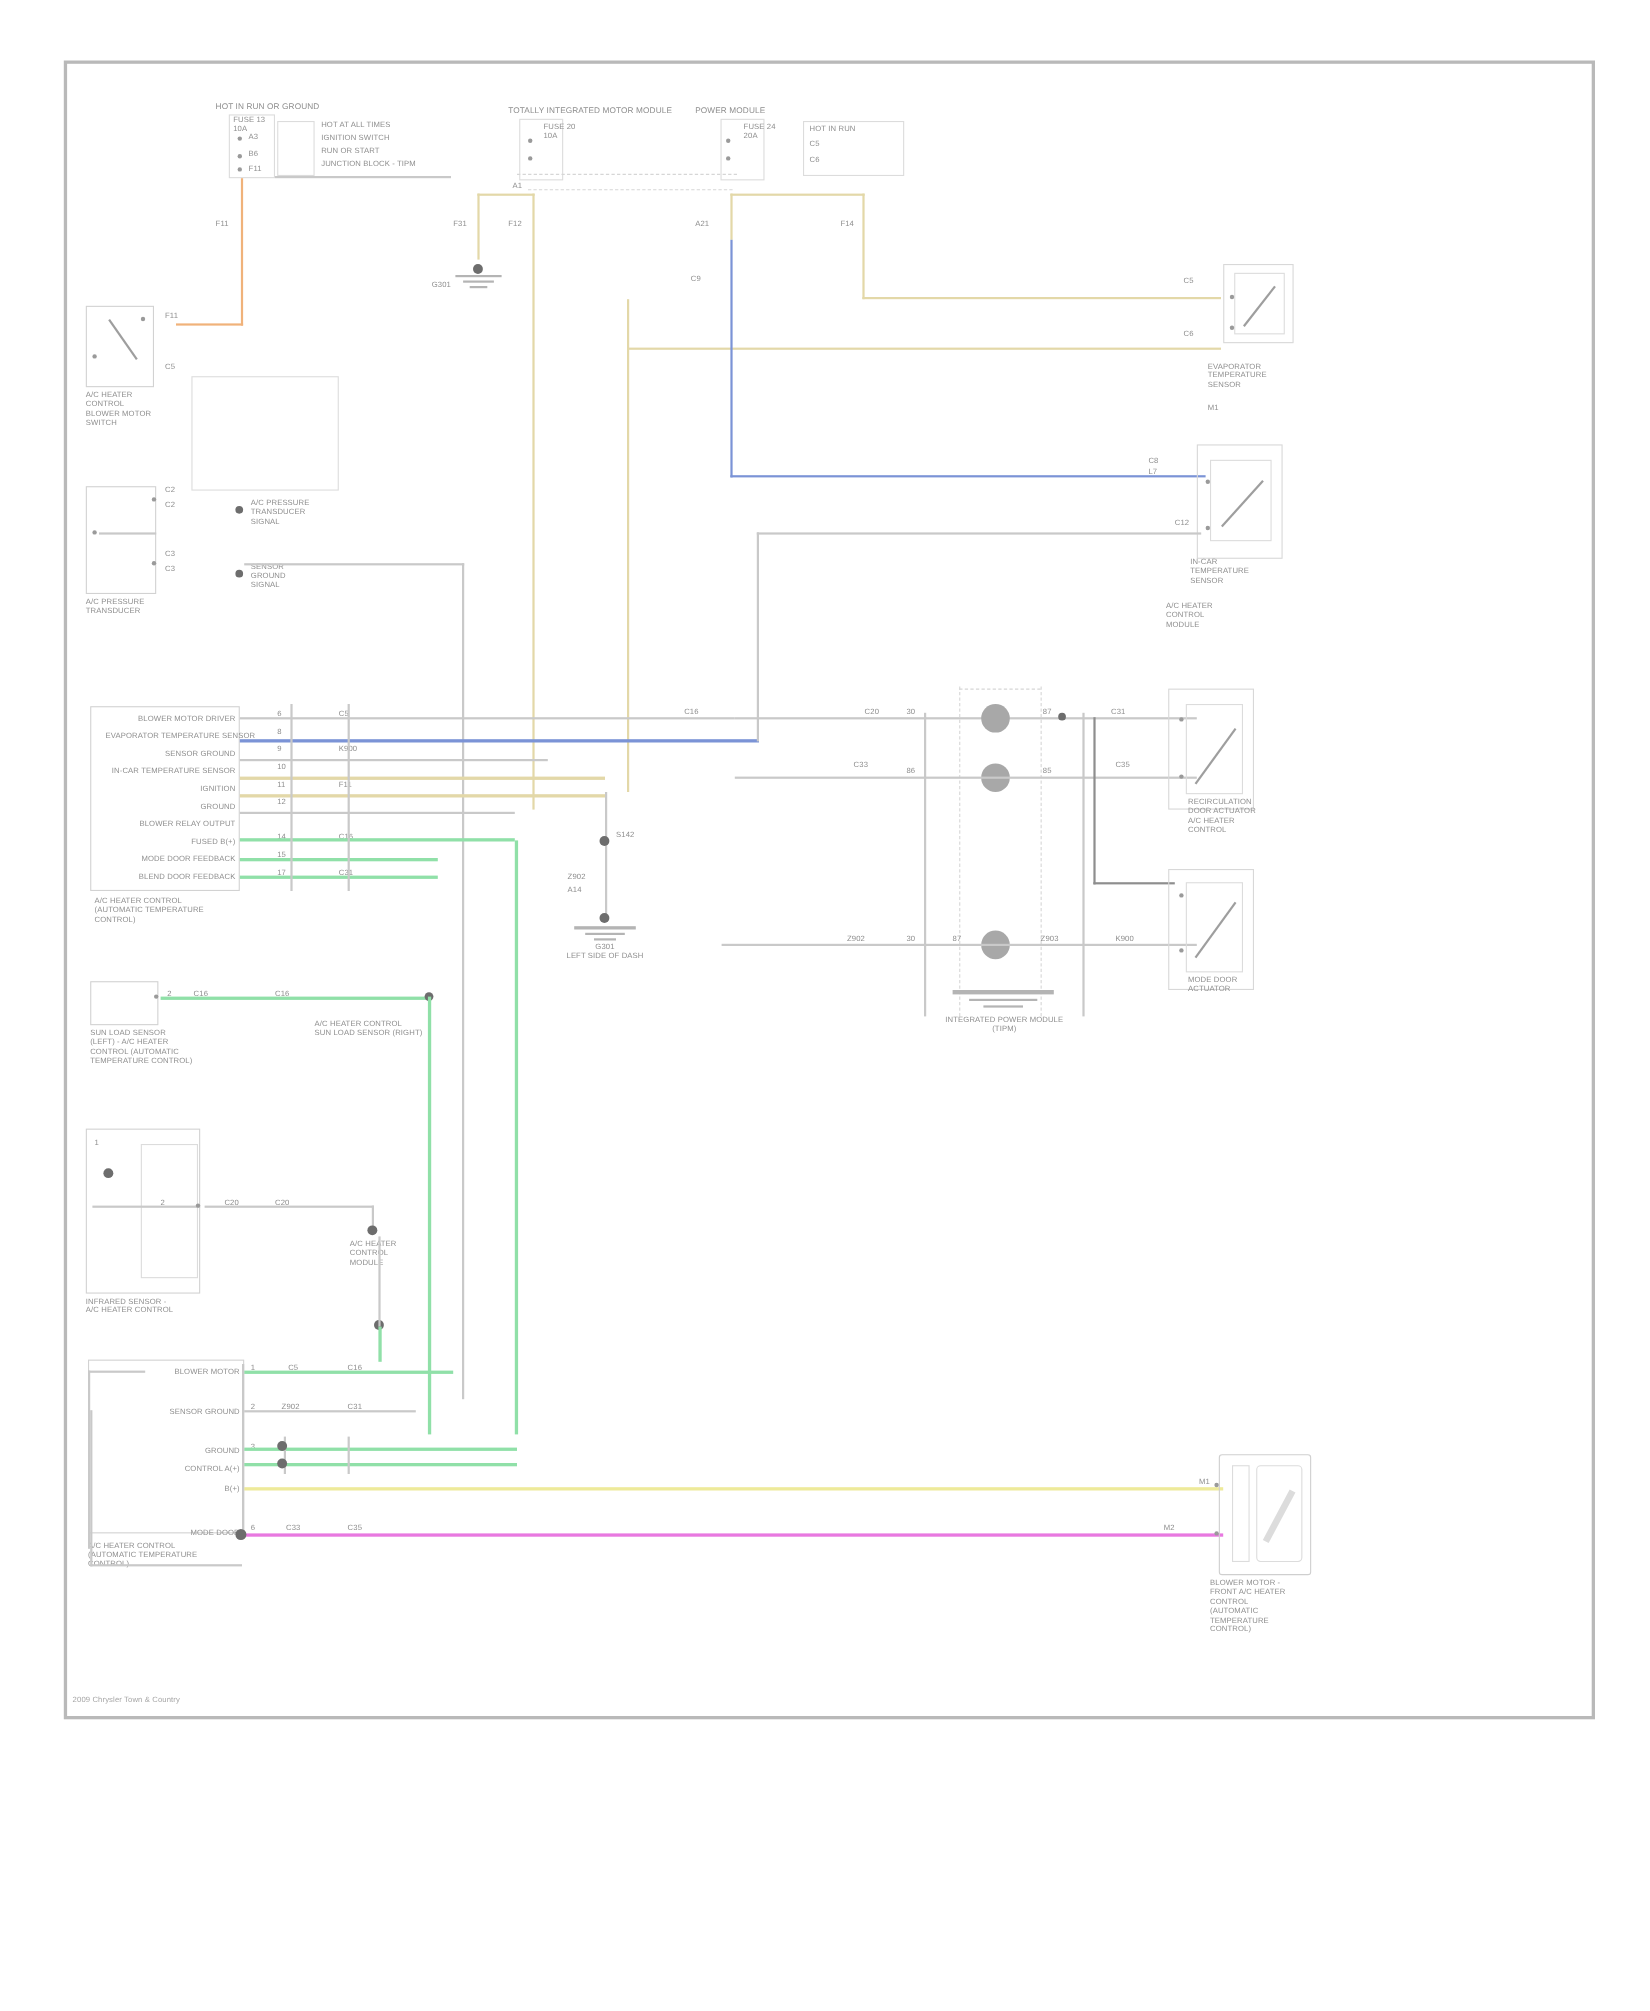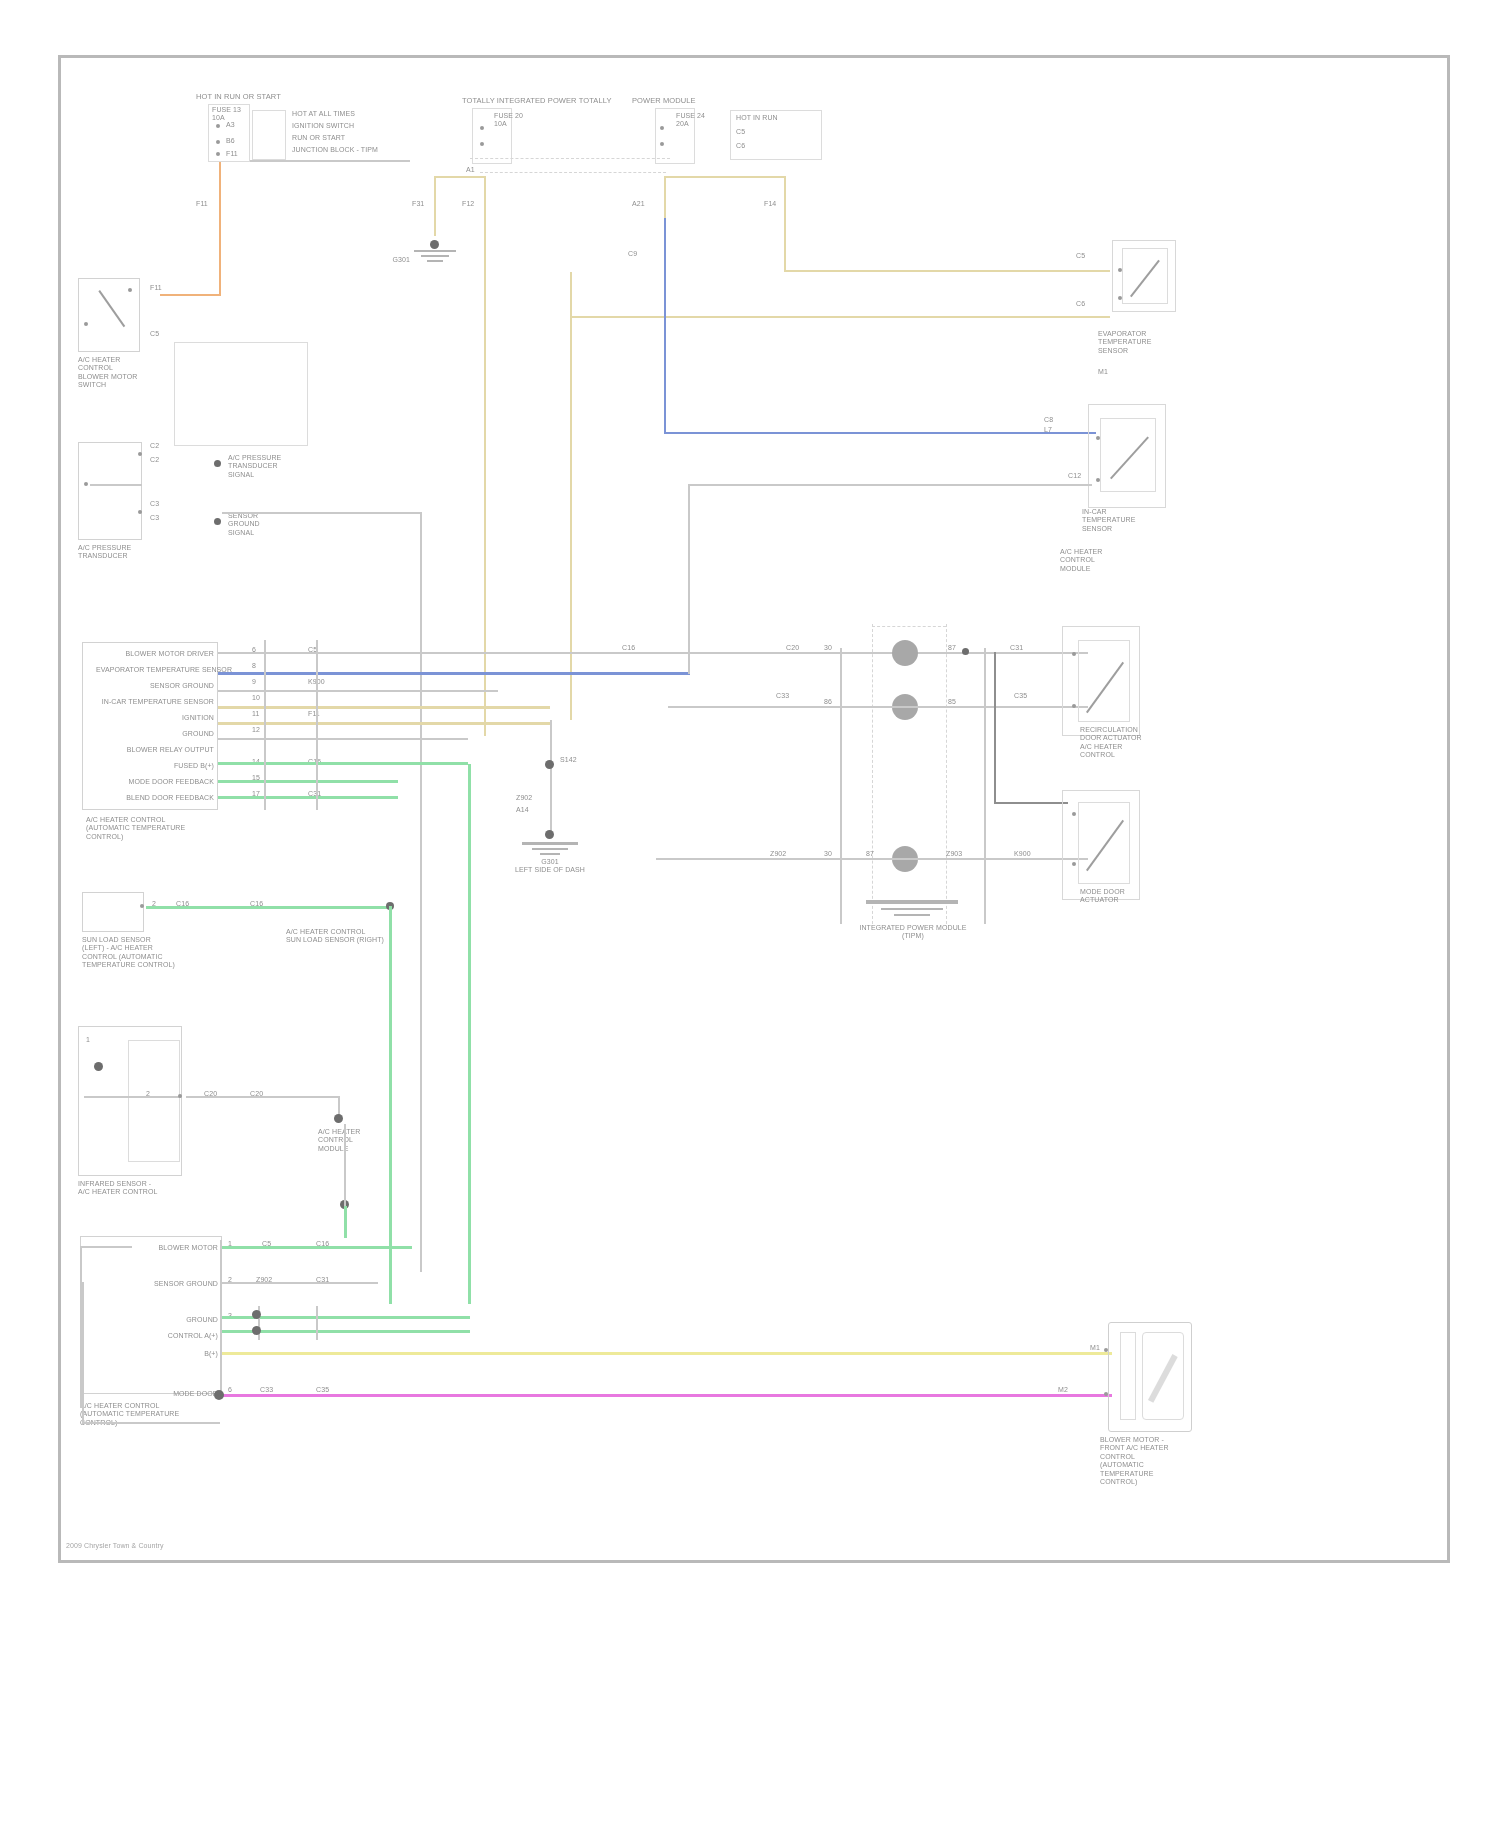--- a/index.html
+++ b/index.html
@@ -31,42 +31,42 @@
 
   .conn{position:absolute;border:1.5px solid #d8d8d8;box-sizing:border-box;}
   .motor{position:absolute;border:1.6px solid #cfcfcf;border-radius:3px;box-sizing:border-box;}
 </style>
 </head>
 <body>
 
 <div id="sheet">
   <div id="border"></div>
 
-  <div class="lbl" style="left:196px;top:92px;width:120px;">HOT IN RUN OR START</div>
+  <div class="lbl" style="left:196px;top:92px;width:120px;">HOT IN RUN OR GROUND</div>
   <div class="boxn" style="left:208px;top:104px;width:42px;height:58px;"></div>
   <div class="lbl t" style="left:212px;top:106px;">FUSE 13
 10A</div>
   <div class="pin" style="left:216px;top:124px;"></div>
   <div class="pin" style="left:216px;top:140px;"></div>
   <div class="pin" style="left:216px;top:152px;"></div>
   <div class="lbl t" style="left:226px;top:121px;">A3</div>
   <div class="lbl t" style="left:226px;top:137px;">B6</div>
   <div class="lbl t" style="left:226px;top:150px;">F11</div>
   <div class="boxn" style="left:252px;top:110px;width:34px;height:50px;"></div>
   <div class="lbl t" style="left:292px;top:110px;width:120px;">HOT AT ALL TIMES</div>
   <div class="lbl t" style="left:292px;top:122px;width:120px;">IGNITION SWITCH</div>
   <div class="lbl t" style="left:292px;top:134px;width:120px;">RUN OR START</div>
   <div class="lbl t" style="left:292px;top:146px;width:140px;">JUNCTION BLOCK - TIPM</div>
   <div class="wh wire" style="left:250px;top:160px;width:160px;height:1.5px;"></div>
 
   <div class="wv wire" style="left:219px;top:162px;height:134px;background:#f0b27a;width:2.4px;"></div>
   <div class="wh wire" style="left:160px;top:294px;width:61px;height:2.4px;background:#f0b27a;"></div>
   <div class="lbl t" style="left:196px;top:200px;">F11</div>
 
-  <div class="lbl" style="left:462px;top:96px;width:130px;">TOTALLY INTEGRATED POWER TOTALLY</div>
+  <div class="lbl" style="left:462px;top:96px;width:130px;">TOTALLY INTEGRATED MOTOR MODULE</div>
   <div class="boxn" style="left:472px;top:108px;width:40px;height:56px;"></div>
   <div class="lbl t" style="left:494px;top:112px;">FUSE 20
 10A</div>
   <div class="pin" style="left:480px;top:126px;"></div>
   <div class="pin" style="left:480px;top:142px;"></div>
   <div class="lbl t" style="left:466px;top:166px;">A1</div>
   <div class="dash" style="left:470px;top:158px;width:200px;"></div>
 
   <div class="lbl" style="left:632px;top:96px;width:130px;">POWER MODULE</div>
   <div class="boxn" style="left:655px;top:108px;width:40px;height:56px;"></div>

